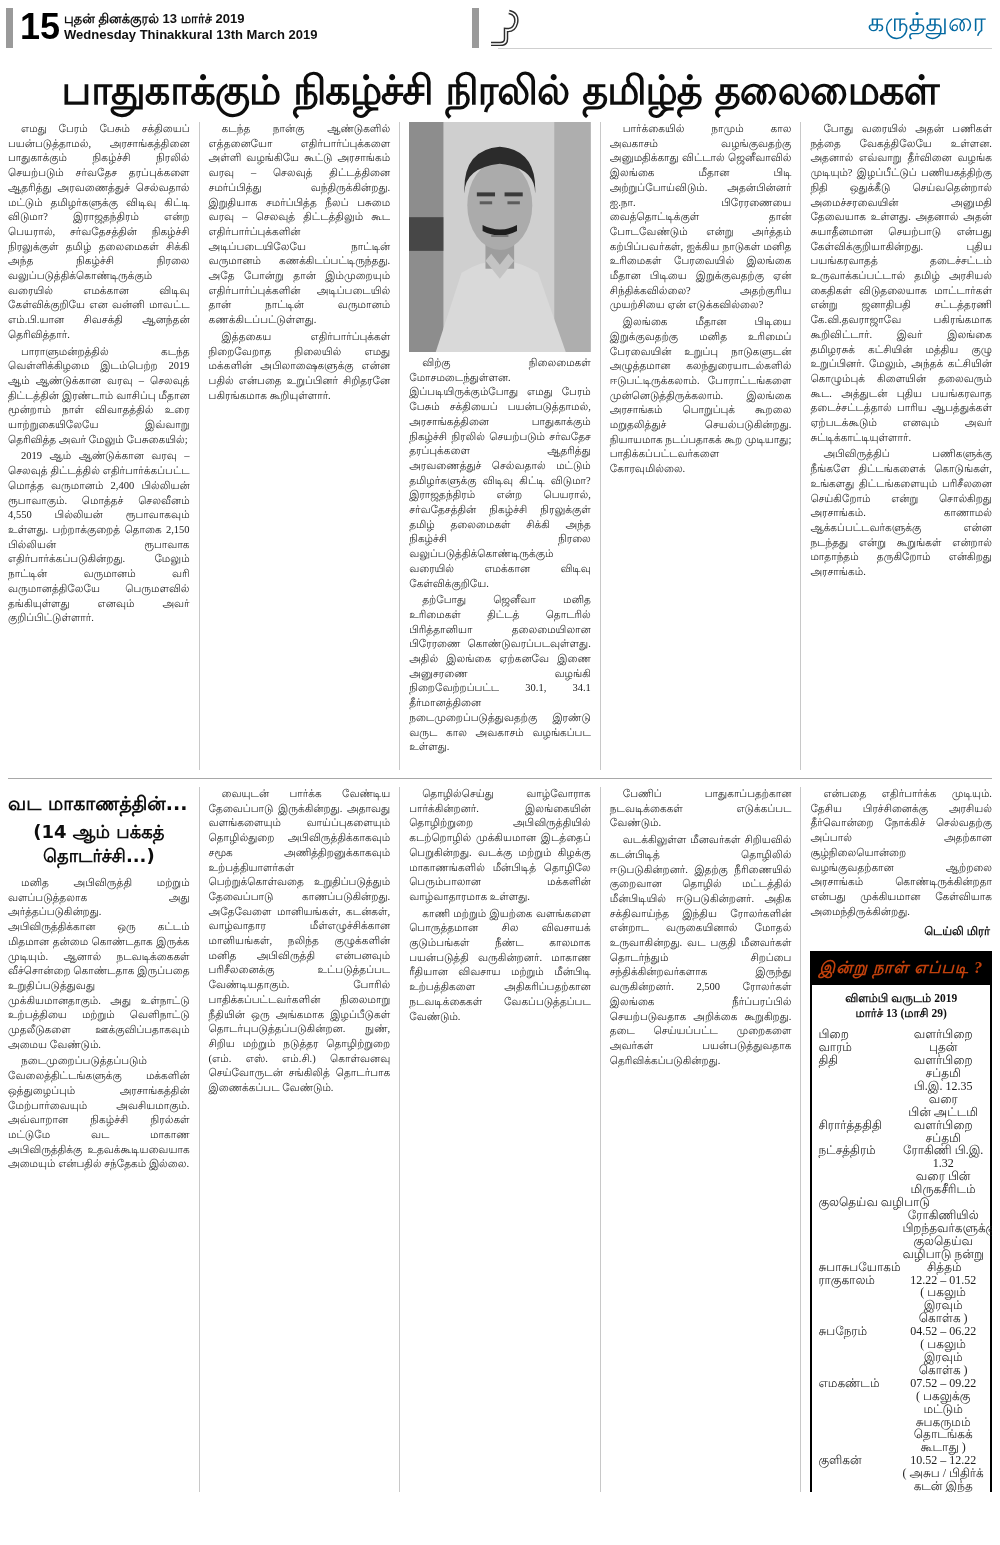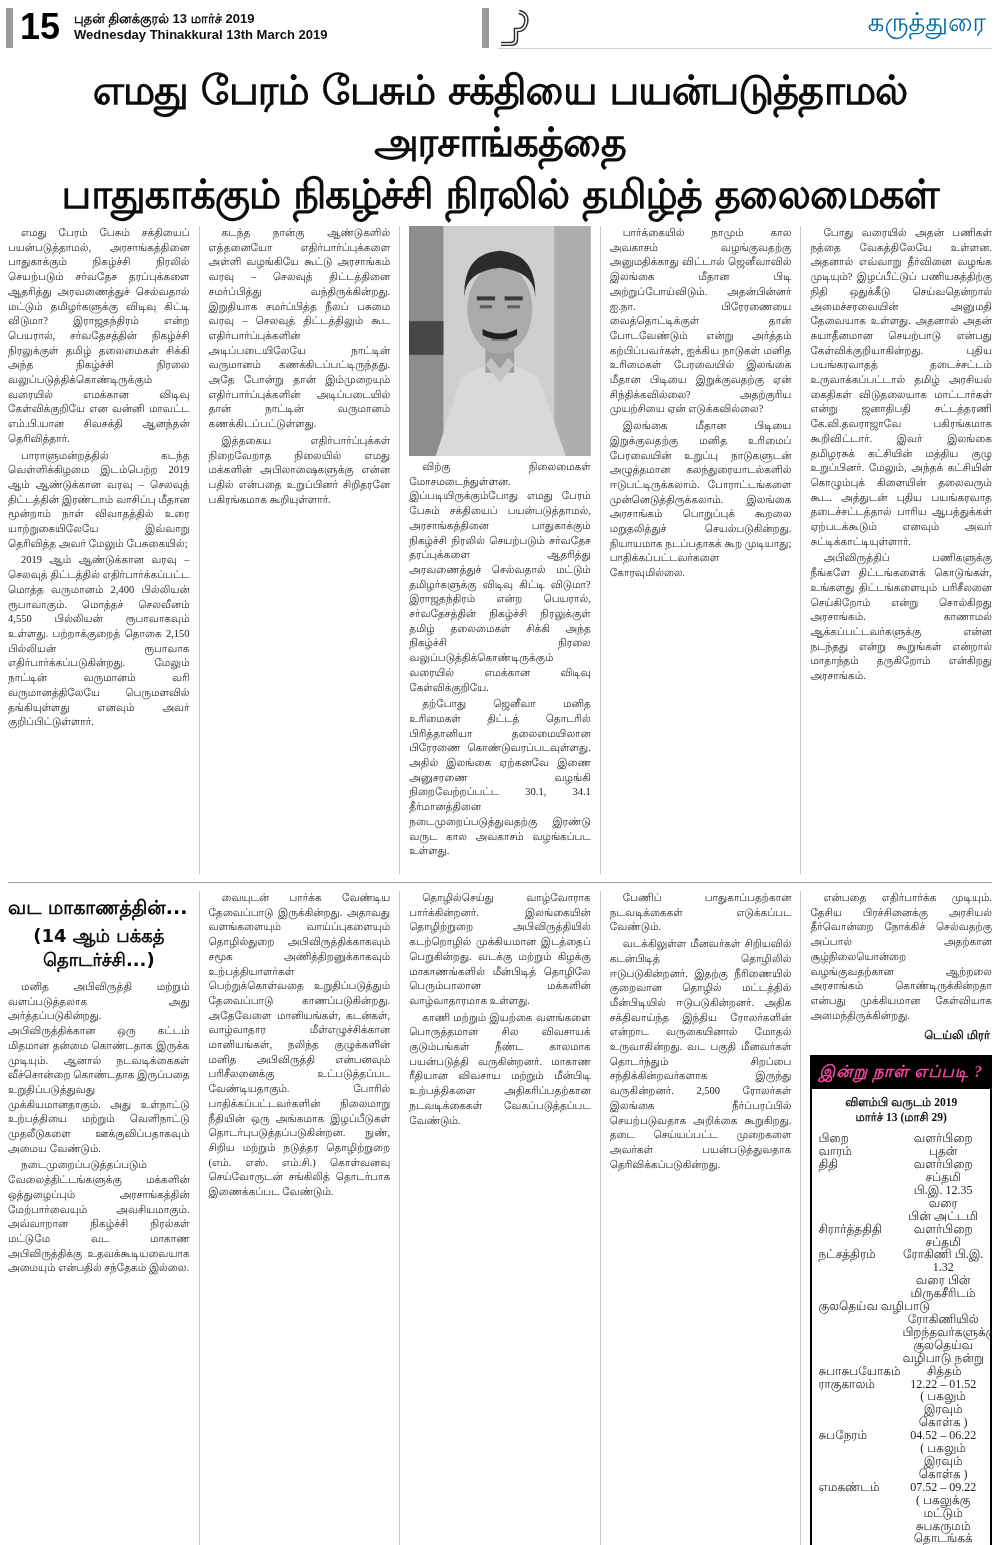--- a/index.html
+++ b/index.html
@@ -5,21 +5,21 @@
   * { margin:0; padding:0; box-sizing:border-box; }
   html,body { width:1000px; }
   body {
     width:1000px; height:1545px; background:#ffffff; overflow:hidden;
     font-family:"Liberation Serif", serif; color:#1c1c1c; position:relative;
   }
   
   .page-header { display:flex; align-items:flex-start; padding:8px 10px 0 6px; height:54px; position:relative; }
   .hdr-bar { width:7px; height:40px; background:#9a9a9a; margin-right:7px; flex:0 0 auto; }
   .page-num { font-family:"Liberation Sans", sans-serif; font-size:36px; line-height:38px; color:#000000;font-weight:bold; }
-  .date-block { margin-left:14px; padding-top:3px; font-family:"Liberation Sans", sans-serif; }
+  .date-block { margin-left:4px; padding-top:3px; font-family:"Liberation Sans", sans-serif; }
   .date-ta { font-weight:bold; font-size:13px; line-height:16px; color:#111; }
   .date-en { font-weight:bold; font-size:13px; line-height:16px; color:#111; }
   .logo-wrap { margin-left:155px; display:flex; align-items:flex-start; }
   .section-label { margin-left:auto; font-size:26px; line-height:30px; color:#0369a1; padding-right:4px; }
   .hdr-rule { position:absolute; left:498px; right:8px; top:48px; border-top:1px solid #cfcfcf; }
   
   .headline { text-align:center; padding:10px 10px 6px; }
   .headline div {
     font-family:"DejaVu Sans", sans-serif; font-weight:bold; color:#0d0d0d;
     font-size:40px; line-height:52px; letter-spacing:-1px;
@@ -38,21 +38,21 @@
   }
   .section-divider { border-top:1px solid #a8a8a8; margin:8px 8px 8px; }
   
   .photo { width:100%; height:230px; display:block; margin-bottom:4px; background:#cfcfcf; }
   
   .cont-heading { font-family:"DejaVu Sans", sans-serif; font-weight:bold; font-size:19px; line-height:24px; color:#0d0d0d; margin:4px 0 6px; }
   .cont-subheading { font-family:"DejaVu Sans", sans-serif; font-weight:bold; font-size:18px; text-align:center; margin-bottom:7px; color:#0d0d0d; }
   .byline { text-align:right; font-weight:bold; font-size:11.5px; margin:6px 2px 12px 0; color:#111; }
   
   .pan-box { border:2px solid #000; background:#fff; }
-  .pan-title { background:#000; color:#ec4899; font-style:italic; font-weight:bold; font-size:16.5px; text-align:center; padding:5px 0 6px; letter-spacing:1px; }
+  .pan-title { background:#000; color:#c2410c; font-style:italic; font-weight:bold; font-size:16.5px; text-align:center; padding:5px 0 6px; letter-spacing:1px; }
   .pan-sub { font-weight:bold; text-align:center; font-size:11.5px; line-height:15px; color:#111; }
   .pan-subwrap { padding:6px 0 5px; }
   .pan-rows { padding:2px 6px 4px; }
   .pan-row { display:flex; font-size:12px; line-height:12.9px; }
   .pan-label { flex:0 0 auto; min-width:84px; padding-right:4px; }
   .pan-value { flex:1 1 auto;text-align:center; }
 </style>
 </head>
 <body>
 
@@ -70,21 +70,20 @@
         <path d="M23 4 q9 2 7 11 q-2 8 -10 7 l0 9 q0 5 -6 5 l-9 0" fill="none" stroke="#2e2e2e" stroke-width="4.5"></path>
         <path d="M23 4 q9 2 7 11 q-2 8 -10 7 l0 9 q0 5 -6 5 l-9 0" fill="none" stroke="#ffffff" stroke-width="1.6"></path>
       </svg>
     </span>
   </div>
   <div class="section-label">கருத்துரை</div>
   <div class="hdr-rule"></div>
 </div>
 
 <div class="headline">
-  <div>எமது பேரம் பேசும் சக்தியை பயன்படுத்தாமல் அரசாங்கத்தை</div>
   <div>பாதுகாக்கும் நிகழ்ச்சி நிரலில் தமிழ்த் தலைமைகள்</div>
 </div>
 
 <div class="cols main-cols">
   <div class="col">
 
   <p>எமது பேரம் பேசும் சக்தியைப் பயன்படுத்தாமல், அரசாங்கத்தினை பாதுகாக்கும் நிகழ்ச்சி நிரலில் செயற்படும் சர்வதேச தரப்புக்களை ஆதரித்து அரவணைத்துச் செல்வதால் மட்டும் தமிழர்களுக்கு விடிவு கிட்டி விடுமா? இராஜதந்திரம் என்ற பெயரால், சர்வதேசத்தின் நிகழ்ச்சி நிரலுக்குள் தமிழ் தலைமைகள் சிக்கி அந்த நிகழ்ச்சி நிரலை வலுப்படுத்திக்கொண்டிருக்கும் வரையில் எமக்கான விடிவு கேள்விக்குறியே என வன்னி மாவட்ட எம்.பி.யான சிவசக்தி ஆனந்தன் தெரிவித்தார்.</p>
       <p>பாராளுமன்றத்தில் கடந்த வெள்ளிக்கிழமை இடம்பெற்ற 2019 ஆம் ஆண்டுக்கான வரவு – செலவுத் திட்டத்தின் இரண்டாம் வாசிப்பு மீதான மூன்றாம் நாள் விவாதத்தில் உரை யாற்றுகையிலேயே இவ்வாறு தெரிவித்த அவர் மேலும் பேசுகையில்;</p>
       <p>2019 ஆம் ஆண்டுக்கான வரவு – செலவுத் திட்டத்தில் எதிர்பார்க்கப்பட்ட மொத்த வருமானம் 2,400 பில்லியன் ரூபாவாகும். மொத்தச் செலவீனம் 4,550 பில்லியன் ரூபாவாகவும் உள்ளது. பற்றாக்குறைத் தொகை 2,150 பில்லியன் ரூபாவாக எதிர்பார்க்கப்படுகின்றது. மேலும் நாட்டின் வருமானம் வரி வருமானத்திலேயே பெருமளவில் தங்கியுள்ளது எனவும் அவர் குறிப்பிட்டுள்ளார்.</p>
     </div>

